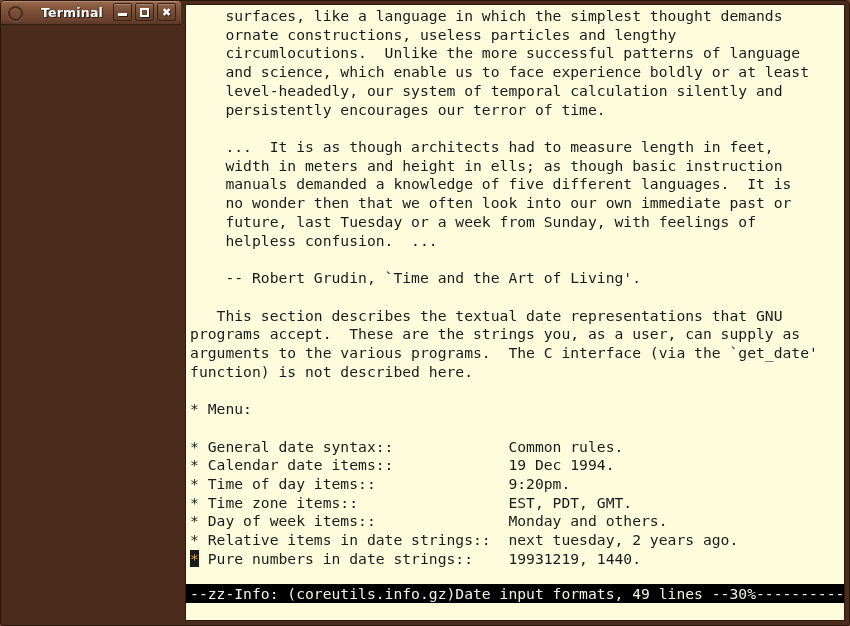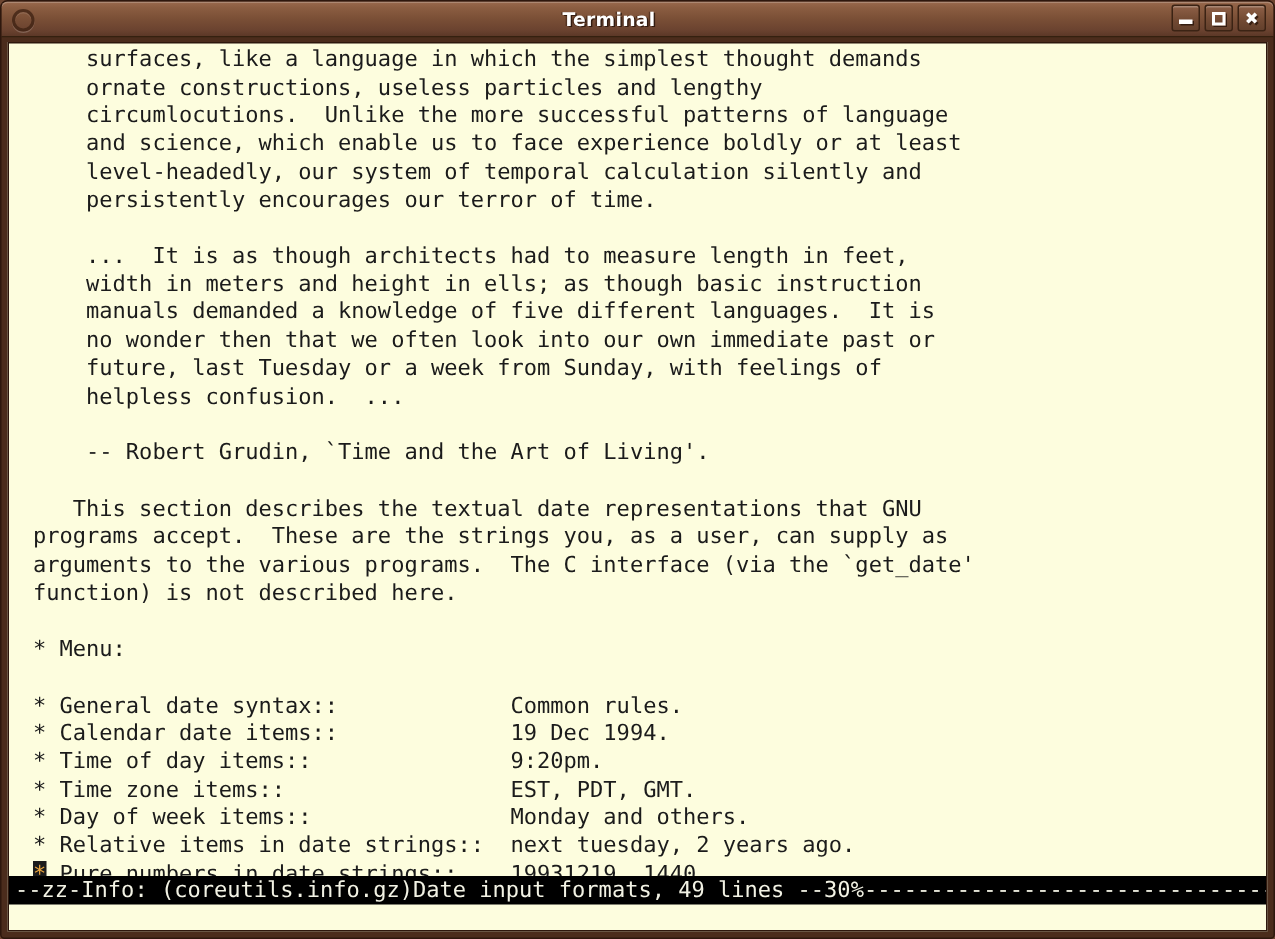--- a/index.html
+++ b/index.html
@@ -19,21 +19,21 @@
   #window {
     position: absolute;
     left: 0; top: 0;
     width: 850px;
     height: 626px;
     box-sizing: border-box;
     background: #4b2c1c;
     border: 1px solid #2d170d;
     border-radius: 5px 5px 3px 3px;
     display: flex;
-    flex-direction: column;
+    flex-direction: row;
   }
 
   
   #titlebar {
     position: relative;
     height: 23px;
     flex: 0 0 23px;
     border-radius: 4px 4px 0 0;
     background: linear-gradient(to bottom,
         #9a6a4e 0%,
@@ -133,21 +133,20 @@
     font-family: "DejaVu Sans Mono", monospace;
     font-size: 14.7px;
     line-height: 18.72px;
     color: #1b1b1b;
     white-space: pre;
     letter-spacing: 0px;
   }
   .trow {
     height: 18.72px;
     white-space: pre;
-    margin-left: 12px;
   }
   
   #status-line {
     position: absolute;
     left: 0;
     right: 0;
     bottom: 17px;
     height: 19px;
     background: #000000;
     color: #f2f2e4;

